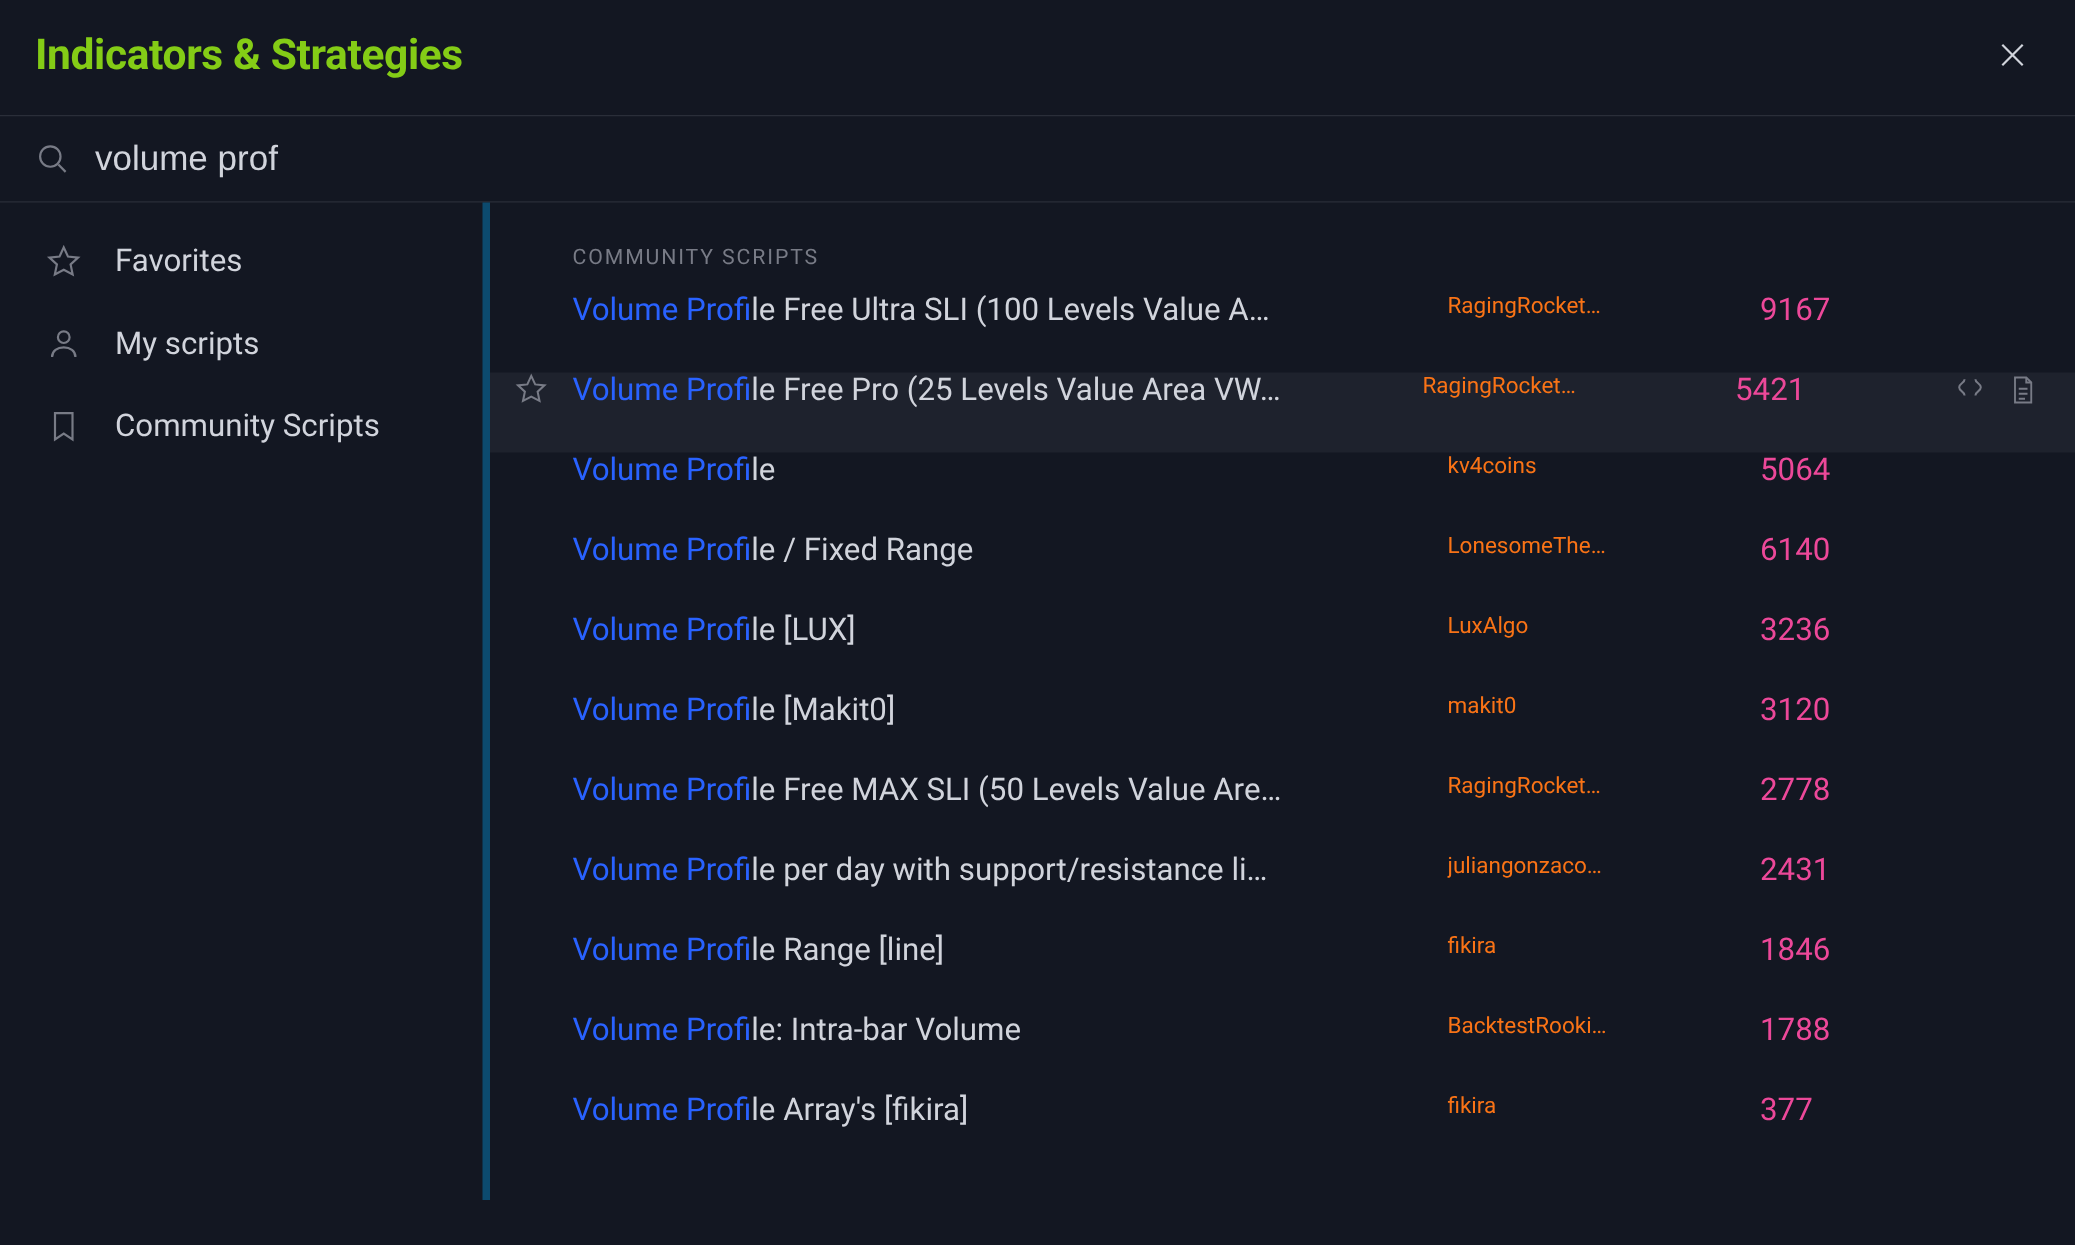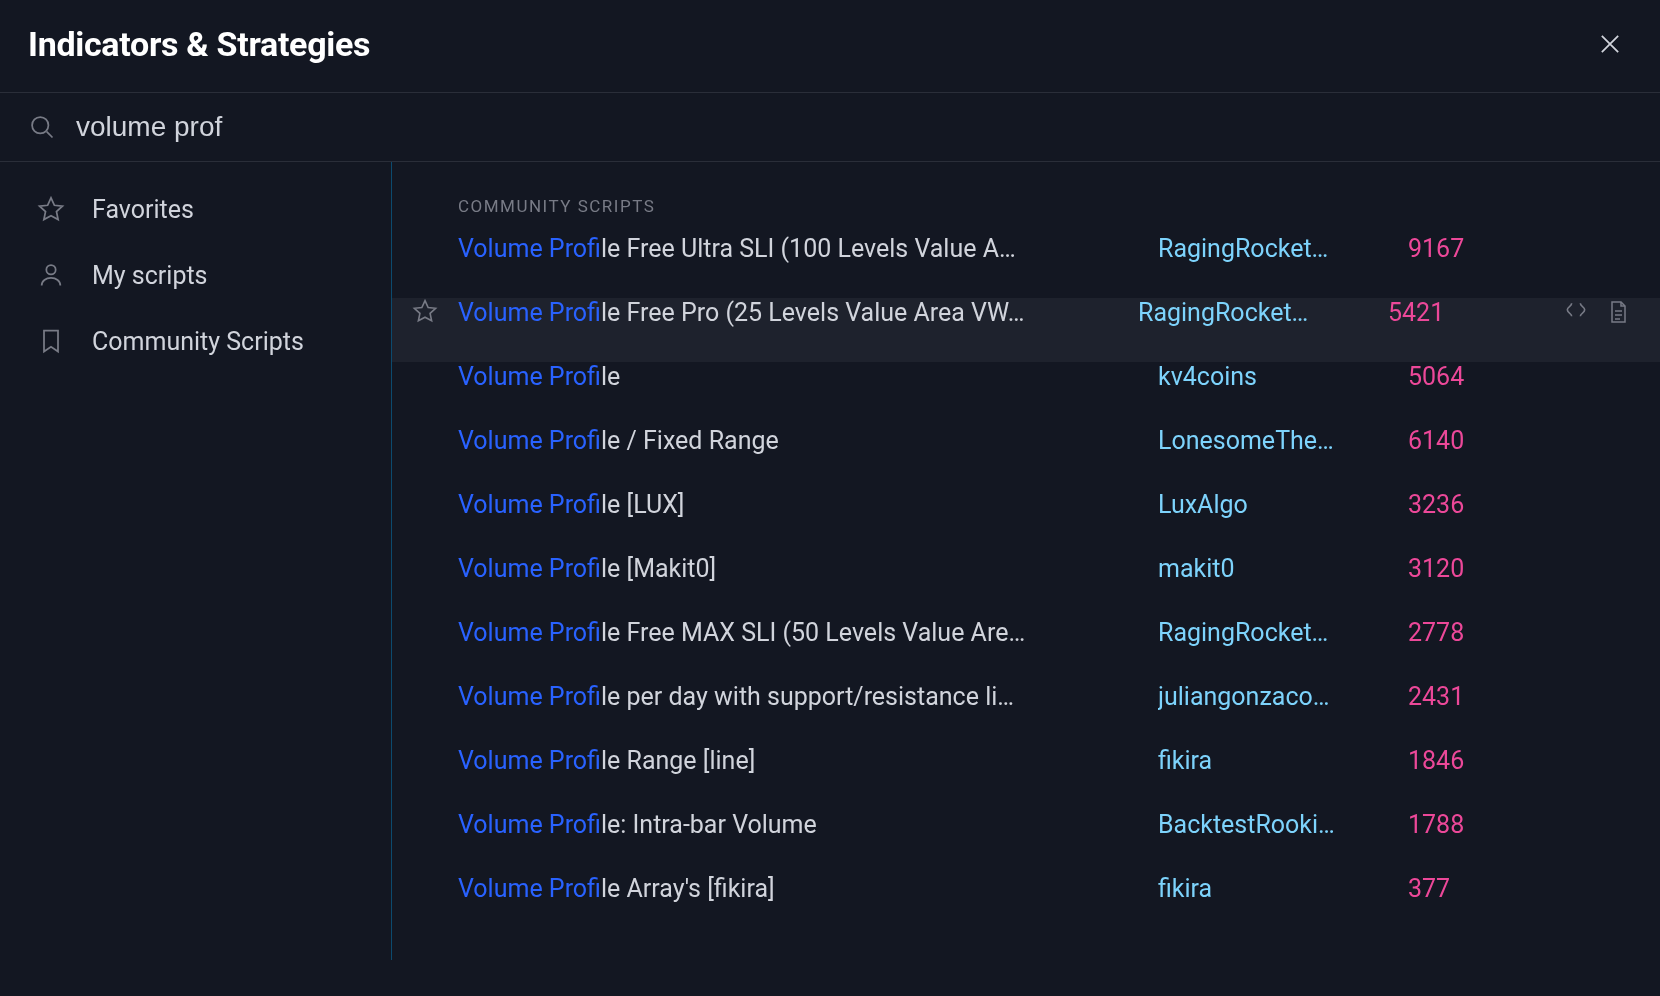--- a/index.html
+++ b/index.html
@@ -12,21 +12,21 @@
   .header {
     display: flex;
     align-items: center;
     justify-content: space-between;
     padding: 24px 32px 28px 28px;
     border-bottom: 1px solid #2a2e39;
   }
   .title {
     font-size: 34px;
     font-weight: 700;
-    color: #ffffff;
+    color: #84cc16;
     letter-spacing: -0.3px;
   }
   .close-btn {
     width: 36px; height: 36px;
     display: flex; align-items: center; justify-content: center;
     cursor: pointer;
     color: #d1d4dc;
   }
   .search-row {
     display: flex;
@@ -43,21 +43,21 @@
     font-size: 28px;
     color: #d1d4dc;
     width: 100%;
   }
   .body {
     display: flex;
     height: calc(996px - 118px - 80px);
   }
   .sidebar {
     width: 392px;
-    border-right: 1px solid #0c4a6e;
+    border-right: 6px solid #0c4a6e;
     padding-top: 14px;
   }
   .sidebar-item {
     display: flex;
     align-items: center;
     gap: 26px;
     padding: 18px 36px;
     font-size: 25px;
     color: #d1d4dc;
     cursor: pointer;
@@ -98,22 +98,22 @@
     white-space: nowrap;
     overflow: hidden;
     text-overflow: ellipsis;
     padding-right: 20px;
   }
   .row.hovered .name-col { flex: 0 0 680px; }
   .highlight { color: #2962ff; }
   .rest { color: #d1d4dc; }
   .author-col {
     flex: 0 0 250px;
-    font-size: 25px;
-    color: #7dd3fc;
+    font-size: 18px;
+    color: #f97316;
     white-space: nowrap;
     overflow: hidden;
     text-overflow: ellipsis;
     padding-right: 20px;
   }
   .count-col {
     flex: 0 0 110px;
     font-size: 25px;
     color: #ec4899;
   }

